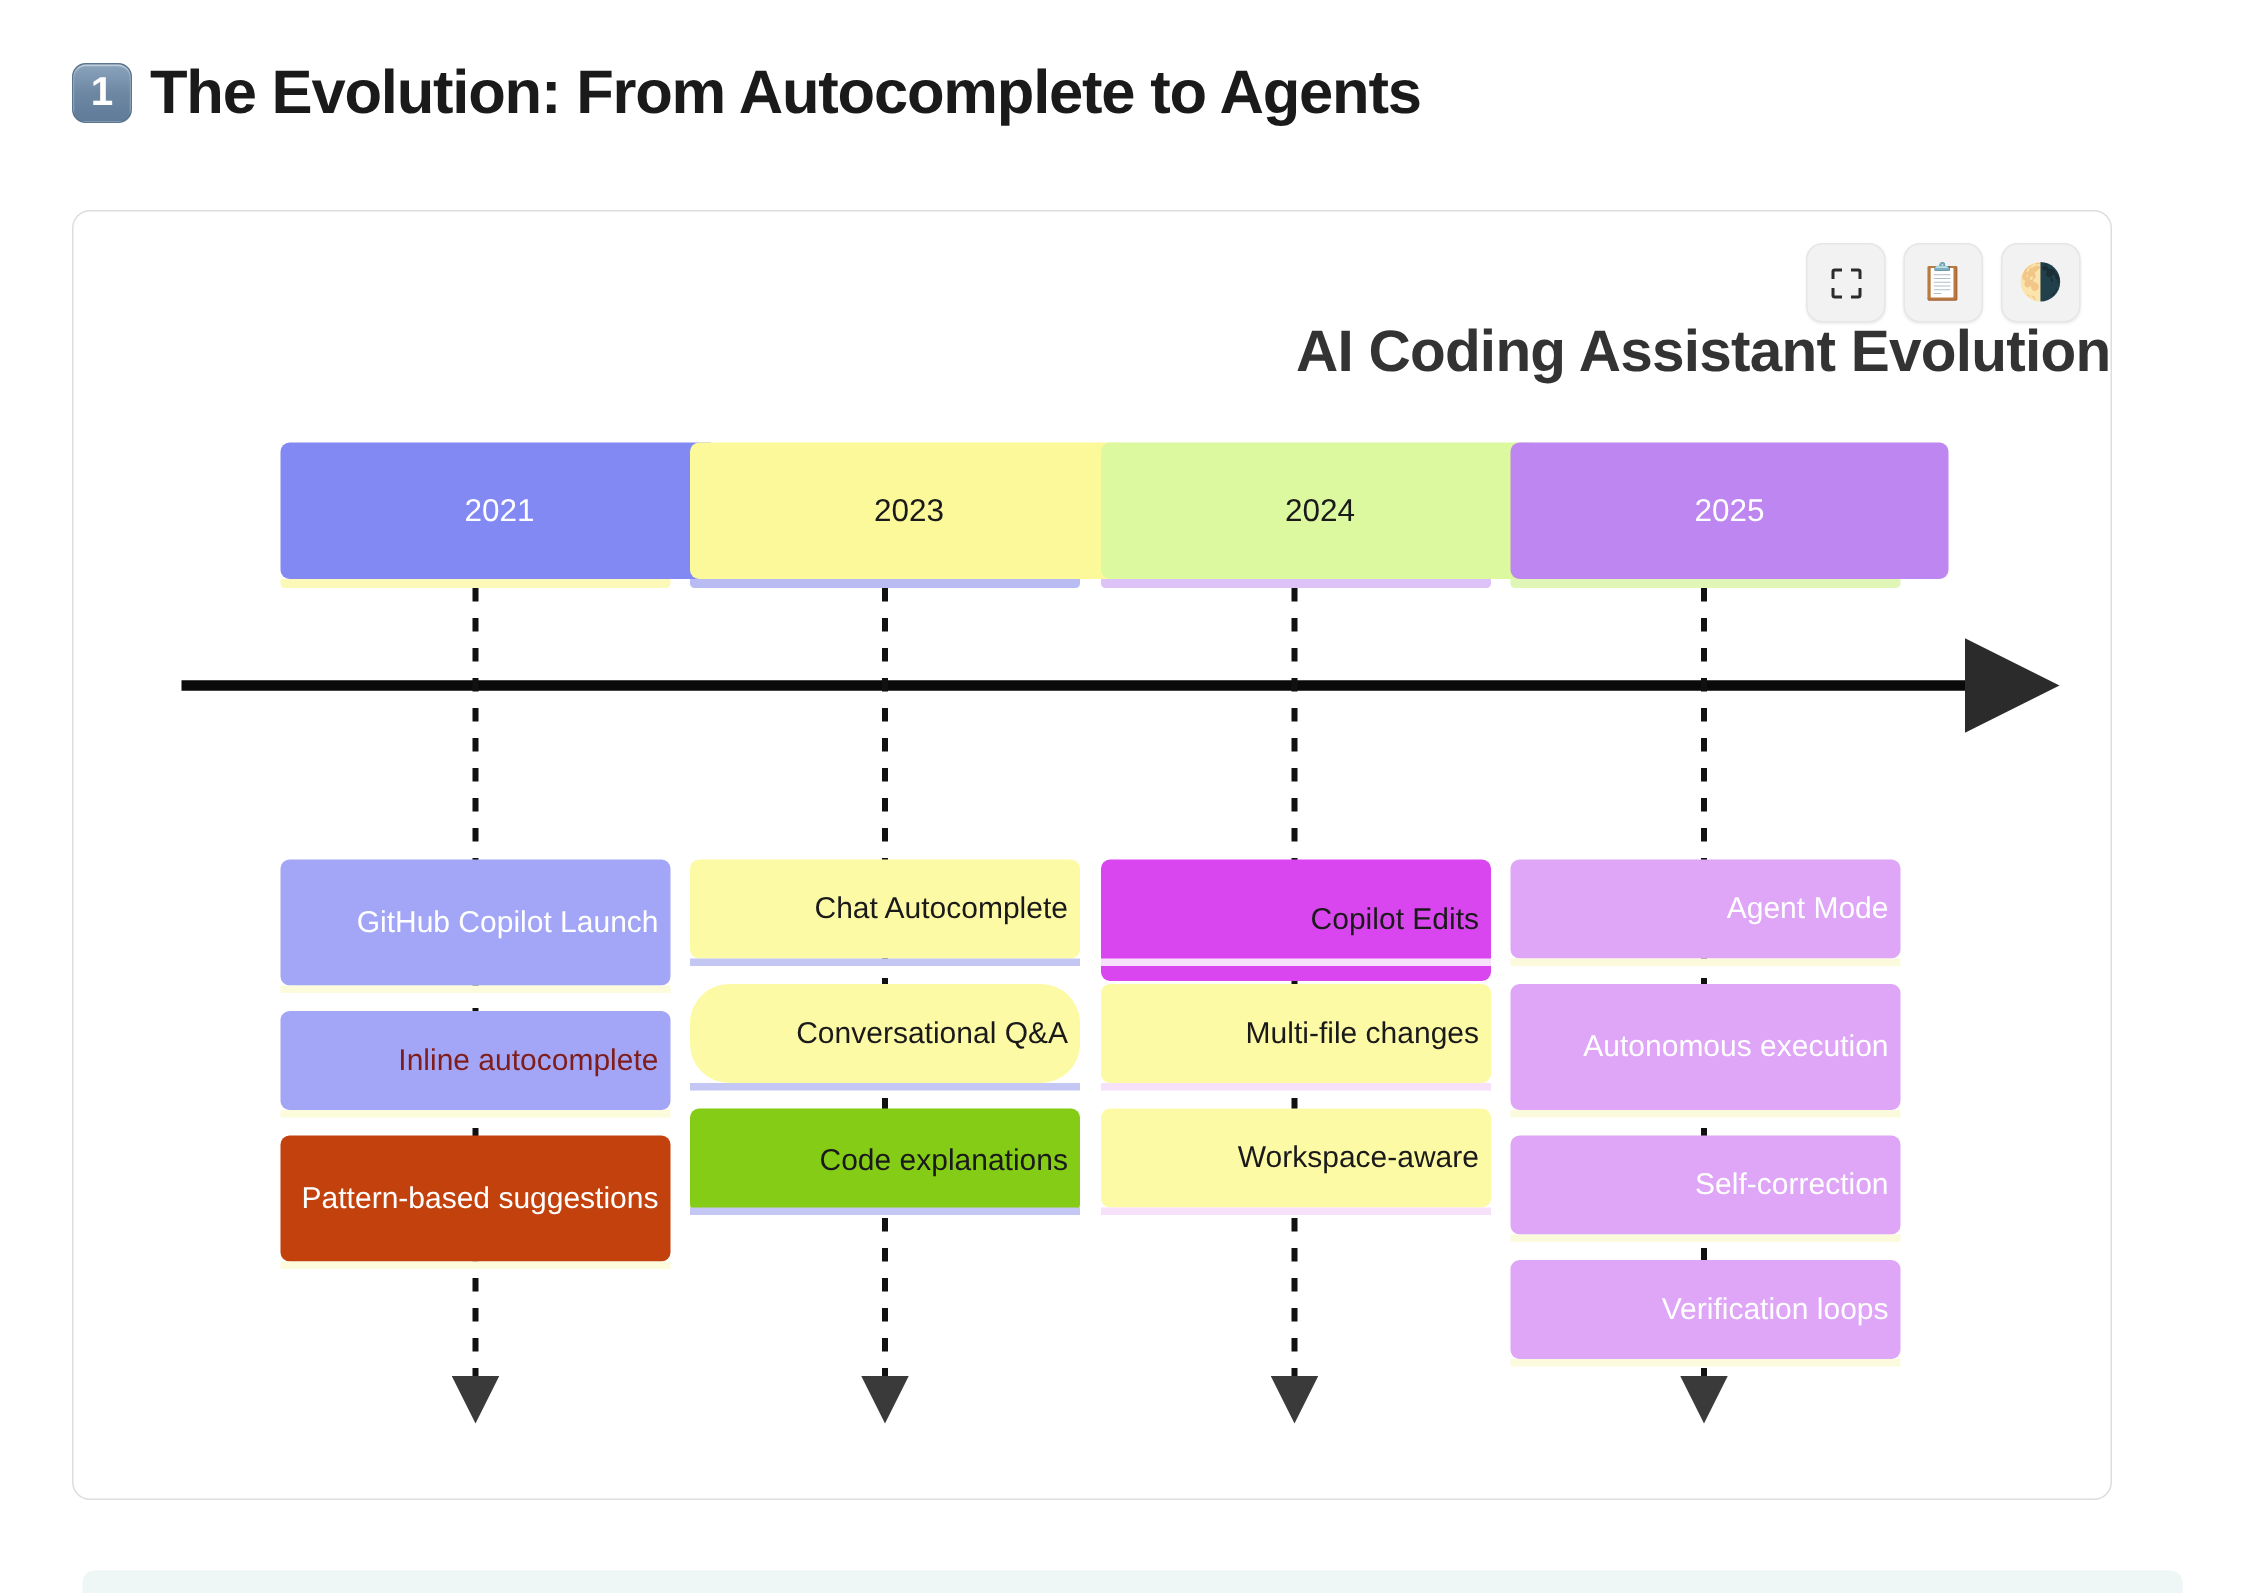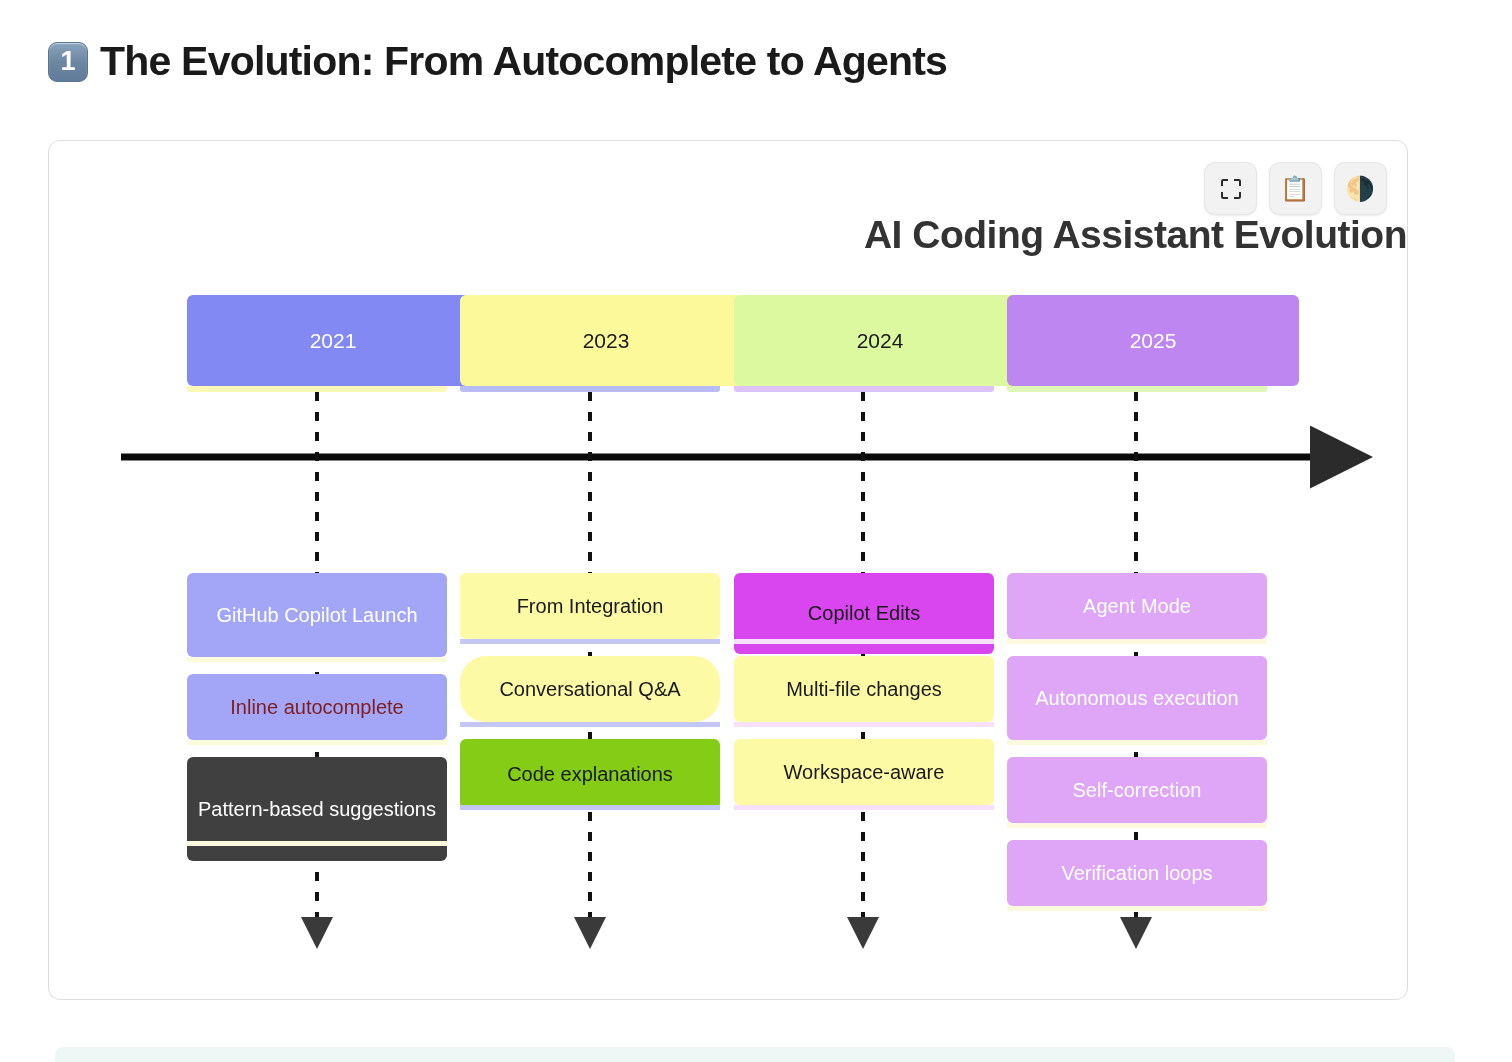--- a/index.html
+++ b/index.html
@@ -134,21 +134,21 @@
     border-radius: 0 0 3px 3px;
   }
 
   
   .event-box {
     position: absolute;
     width: 260px;
     border-radius: 6px;
     display: flex;
     align-items: center;
-    justify-content: center;
+    justify-content: flex-end;
     text-align: center;
     font-size: 20px;
     line-height: 25px;
     box-sizing: border-box;
     padding: 0 8px;
   }
   .event-shadow {
     position: absolute;
     width: 260px;
     height: 5px;
@@ -219,33 +219,33 @@
       <span>2021</span>
     </div>
     <div class="event-box" style="top:432px;height:84px;background:#a3a6f6;color:#ffffff;">
       <span>GitHub Copilot Launch</span>
     </div>
     <div class="event-shadow" style="top:516px;background:#fcfbdc;"></div>
     <div class="event-box" style="top:533px;height:66px;background:#a3a6f6;color:#7f1d1d;">
       <span>Inline autocomplete</span>
     </div>
     <div class="event-shadow" style="top:599px;background:#fcfbdc;"></div>
-    <div class="event-box" style="top:616px;height:104px;background:#404040;color:#ffffff;">
+    <div class="event-box" style="top:616px;height:84px;background:#c2410c;color:#ffffff;">
       <span>Pattern-based suggestions</span>
     </div>
     <div class="event-shadow" style="top:700px;background:#fcfbdc;"></div>
   </div>
 
   <div class="period-col" style="left:411px;">
     <div class="period-shadow" style="background:#b9bcf2;"></div>
     <div class="period-head" style="background:#fcf99a;color:#1a1a1a;">
       <span>2023</span>
     </div>
     <div class="event-box" style="top:432px;height:66px;background:#fdfaa6;color:#1a1a1a;">
-      <span>From Integration</span>
+      <span>Chat Autocomplete</span>
     </div>
     <div class="event-shadow" style="top:498px;background:#c4c6f4;"></div>
     <div class="event-box" style="top:515px;height:66px;background:#fdfaa6;color:#1a1a1a;border-radius:26px;">
       <span>Conversational Q&amp;A</span>
     </div>
     <div class="event-shadow" style="top:581px;background:#c4c6f4;"></div>
     <div class="event-box" style="top:598px;height:70px;background:#84cc16;color:#1a1a1a;">
       <span>Code explanations</span>
     </div>
     <div class="event-shadow" style="top:664px;background:#c4c6f4;"></div>

